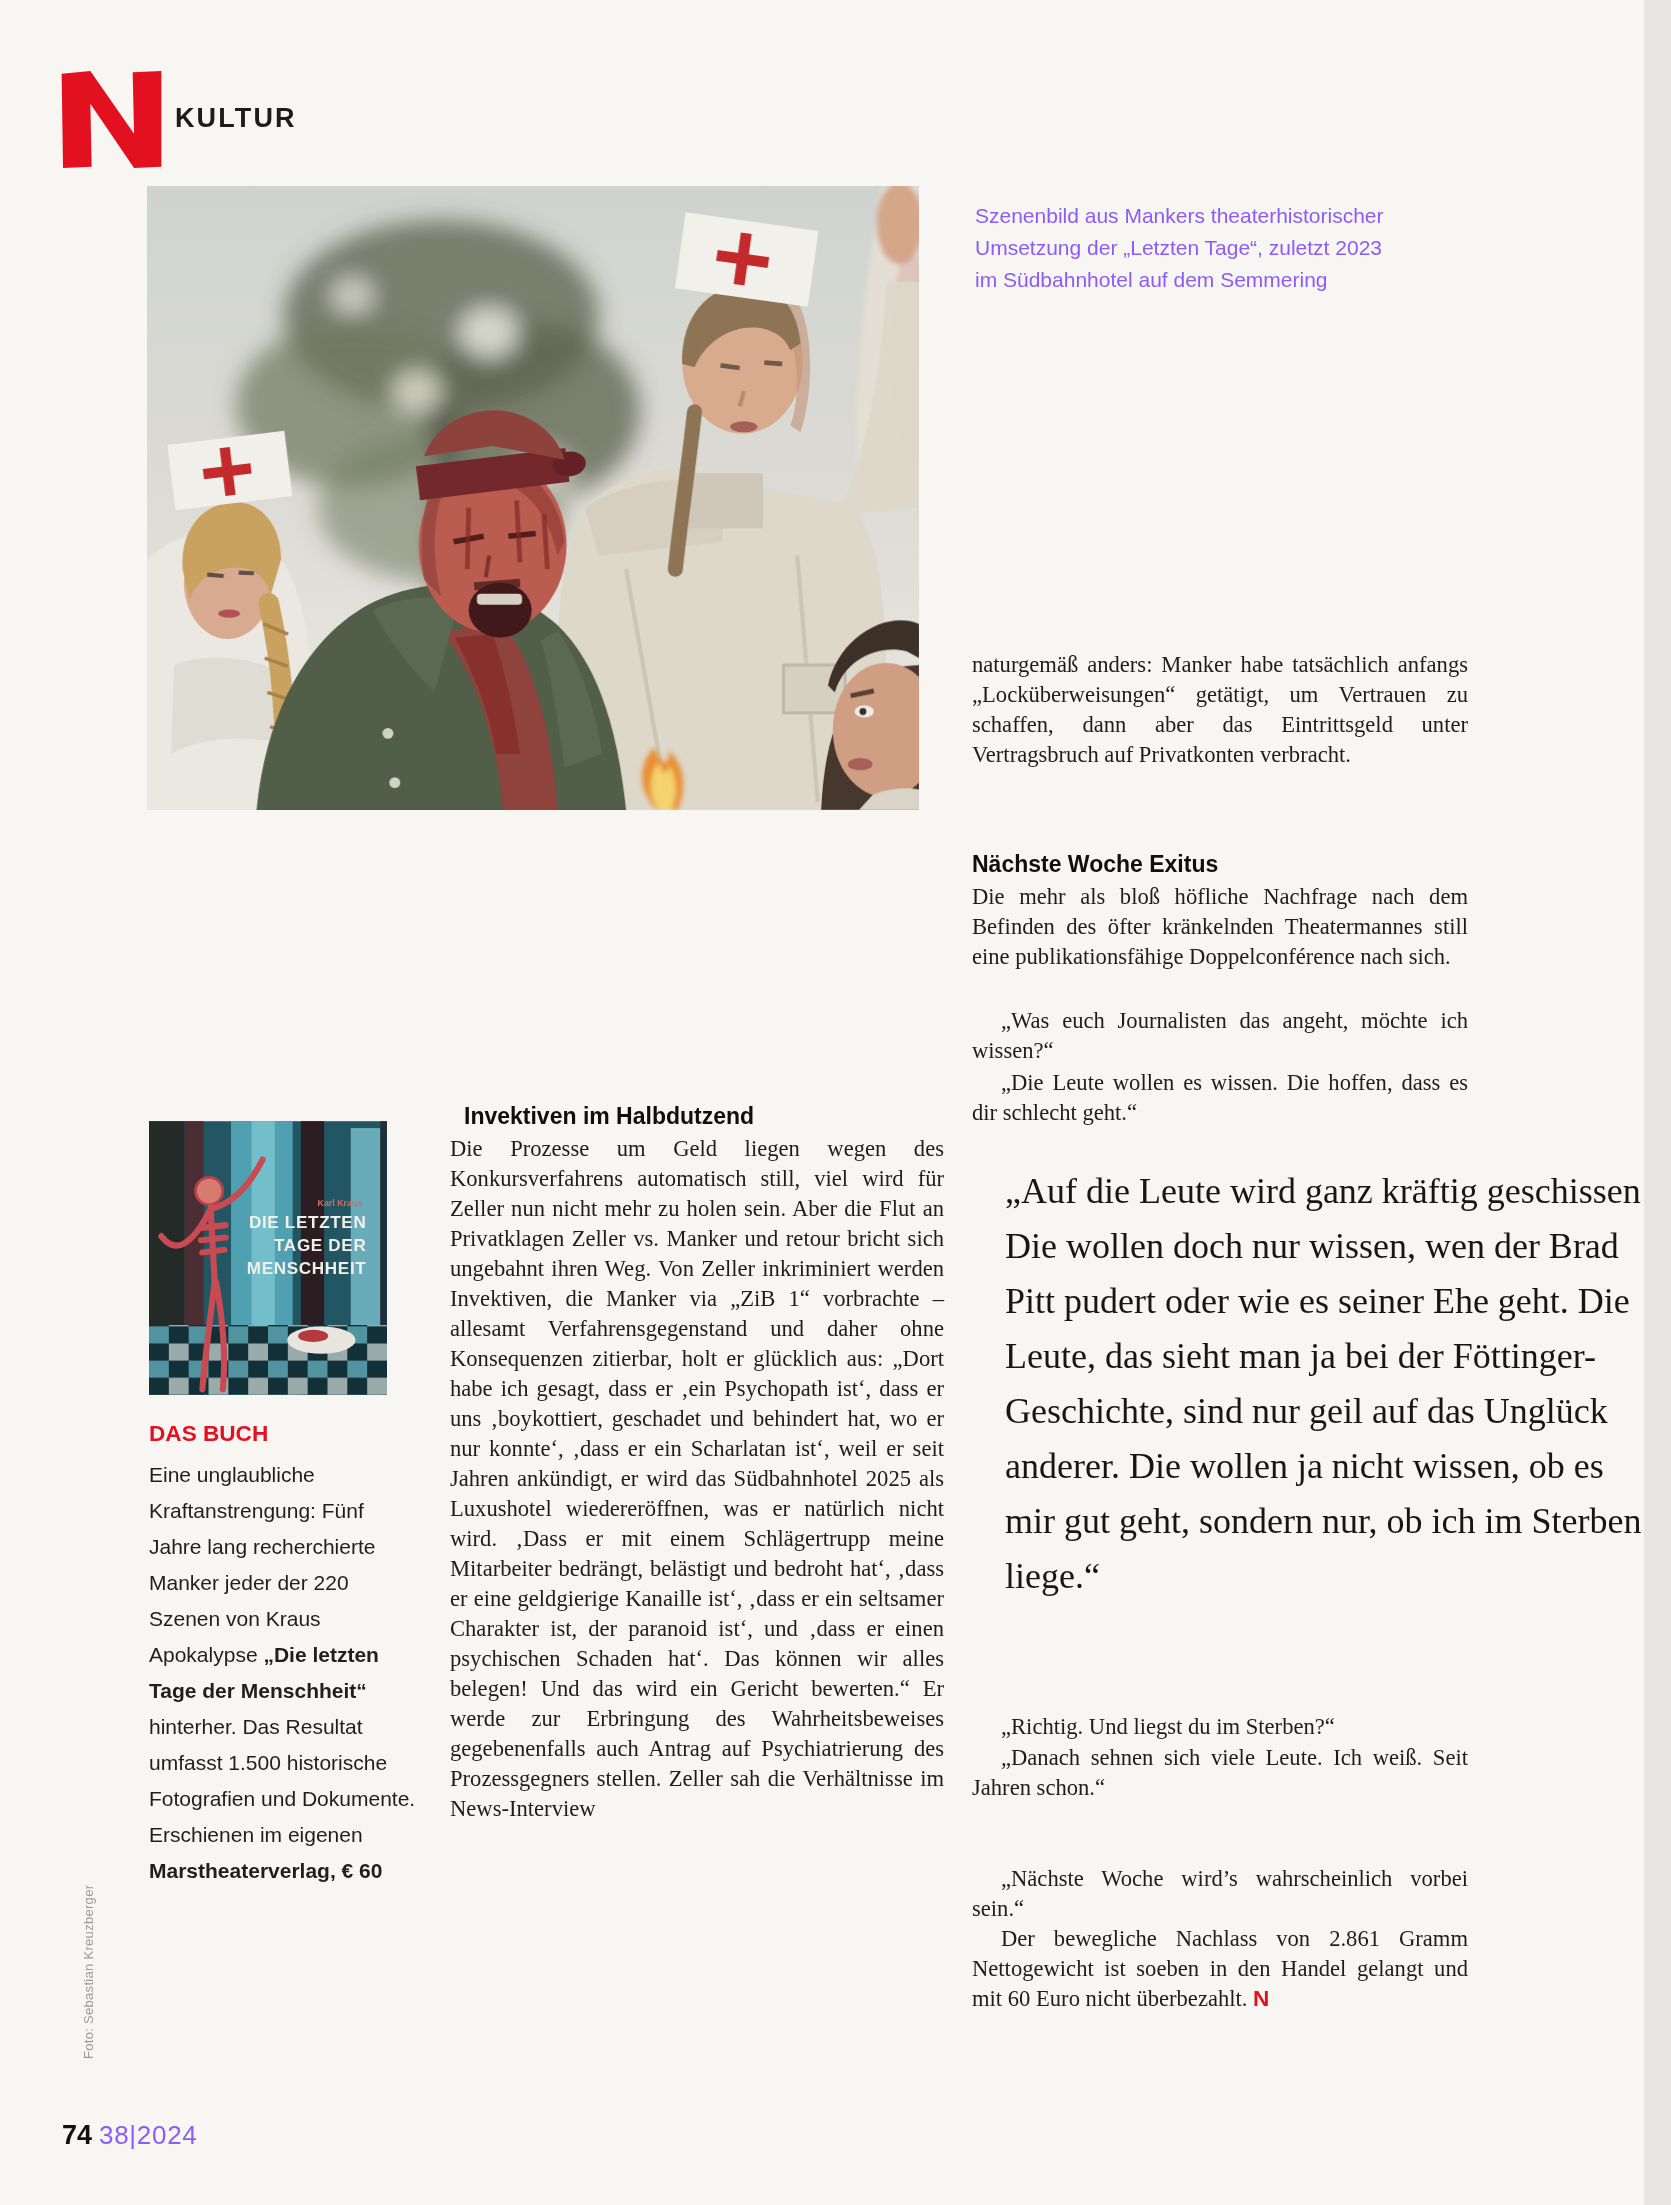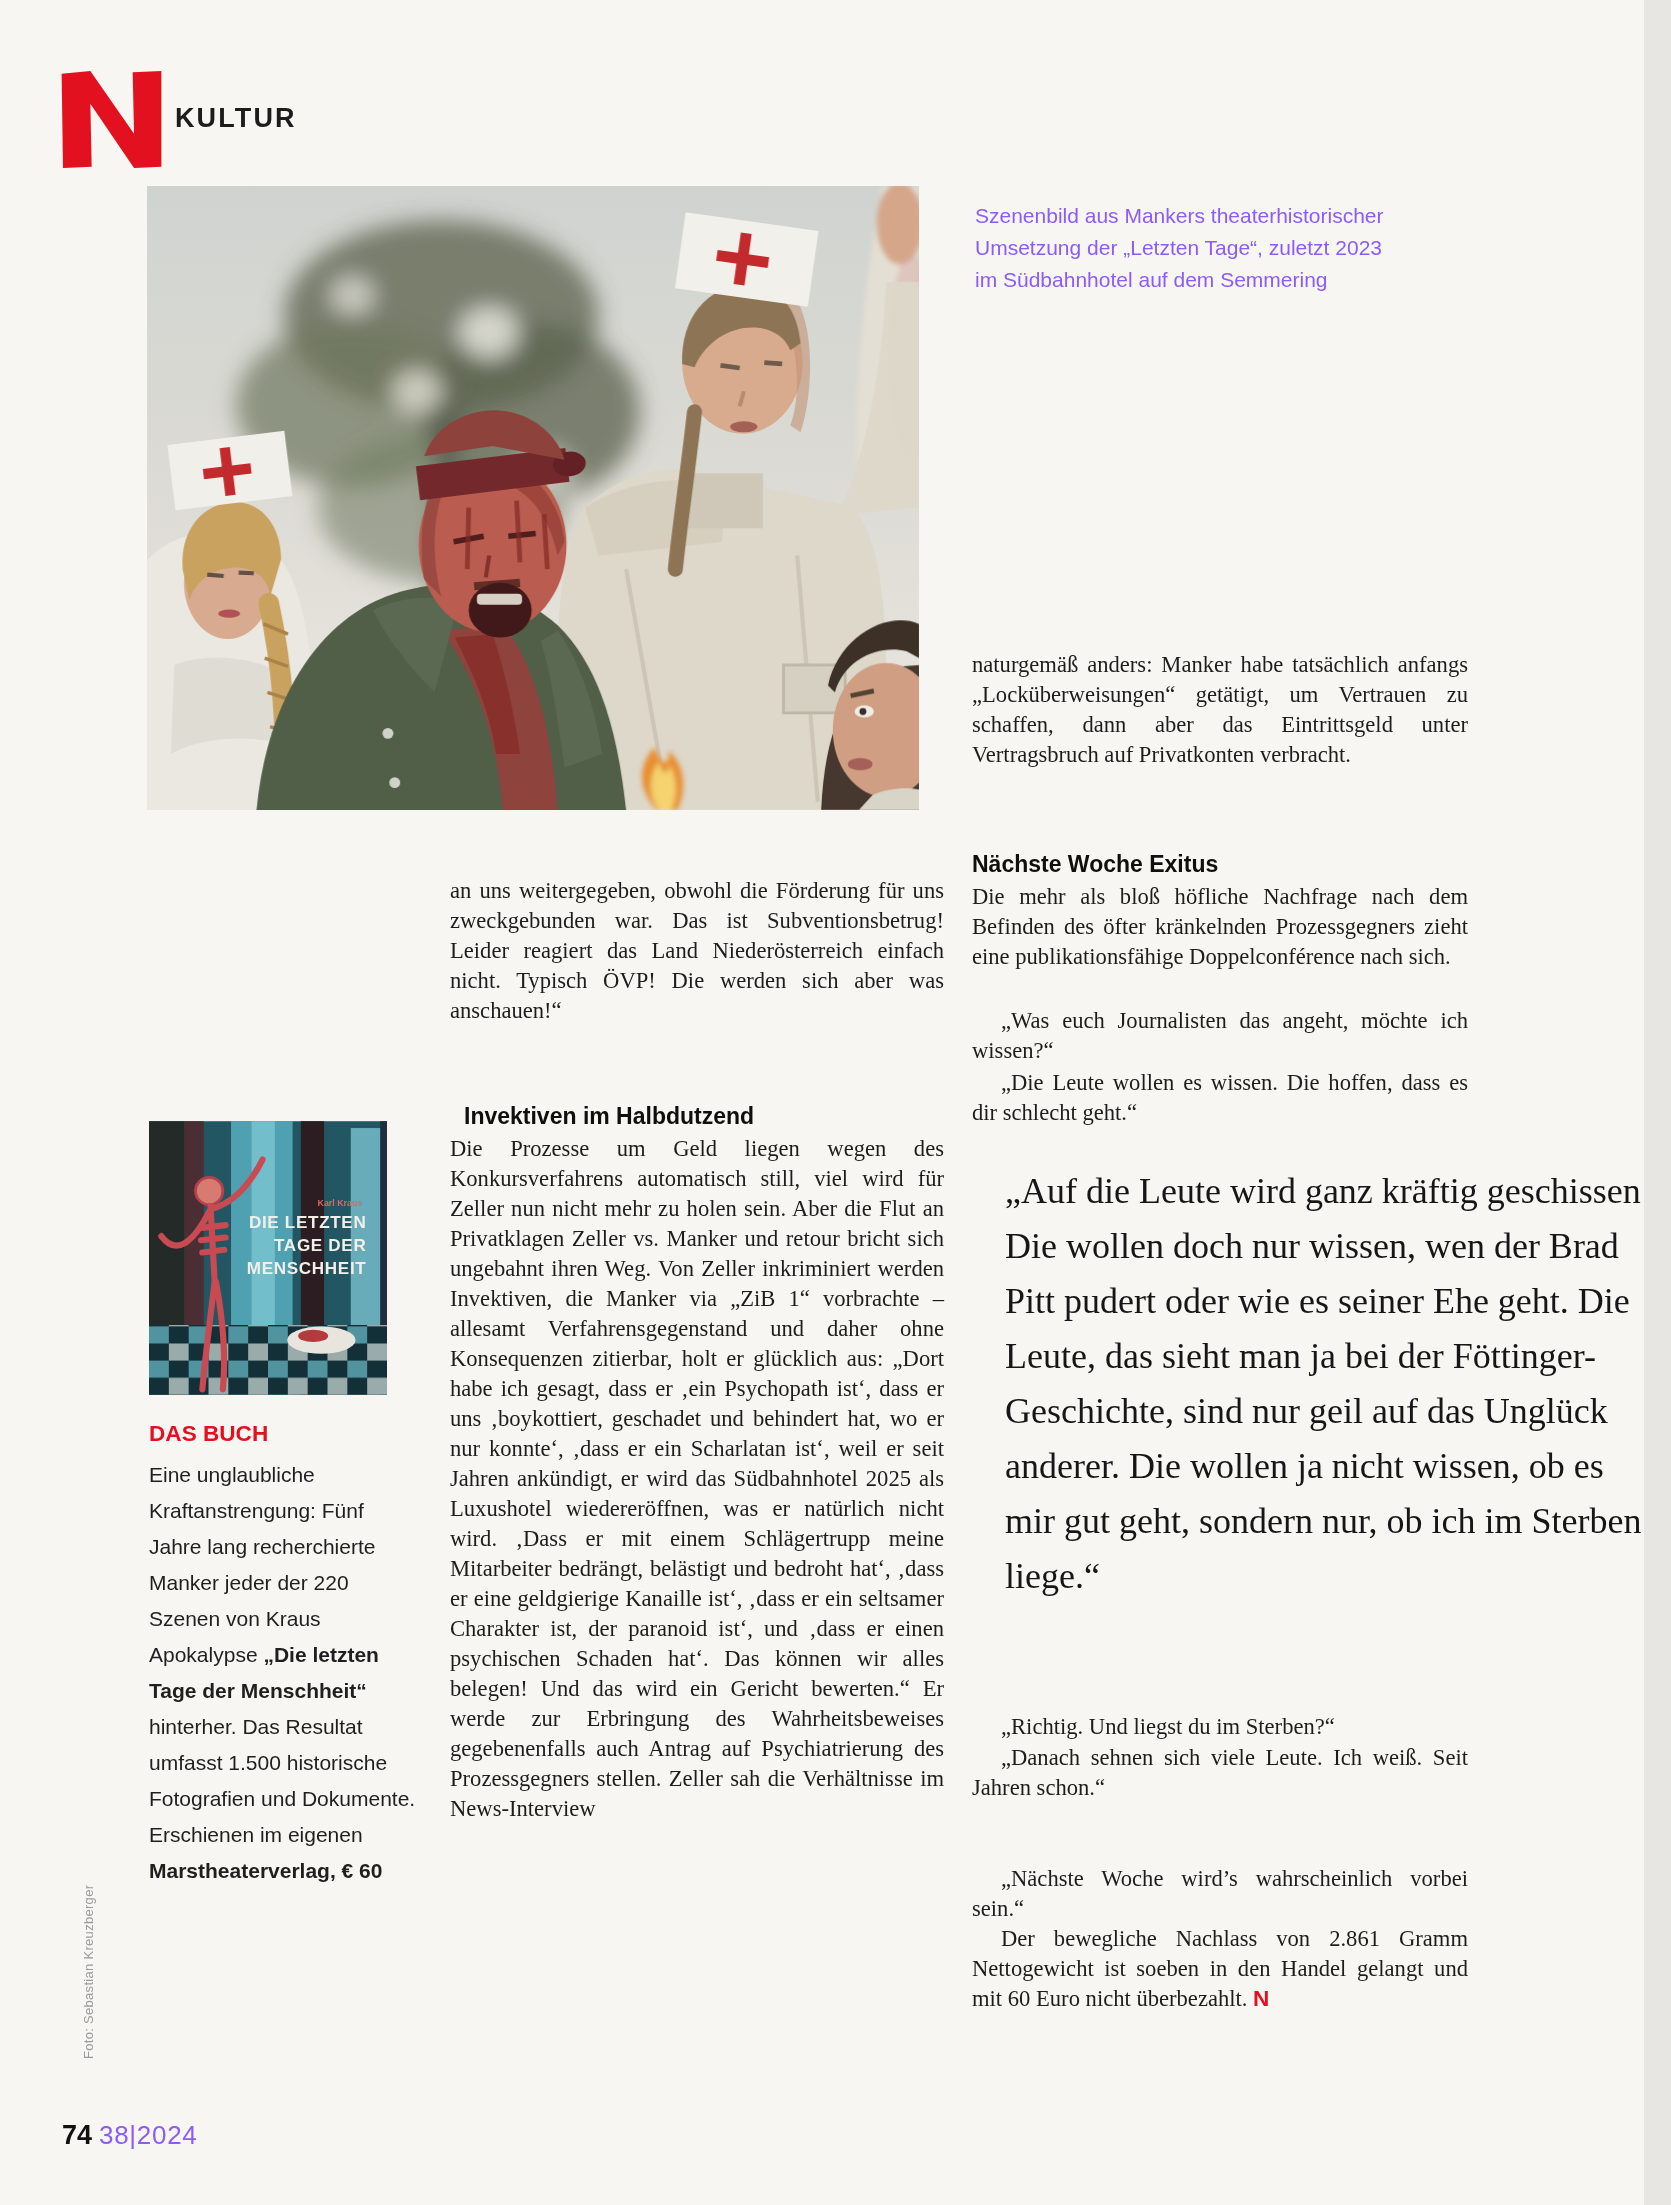--- a/index.html
+++ b/index.html
@@ -162,27 +162,26 @@
         <path d="M745,912 C715,880 718,845 742,820 C750,850 765,848 762,825 C785,845 790,880 775,912 Z" fill="#e98a2c"></path>
         <path d="M748,912 C730,885 735,858 748,842 C752,862 764,862 762,845 C775,862 776,890 766,912 Z" fill="#f7d36b"></path>
       </g>
 
       <rect x="0" y="0" width="1128" height="912" fill="#cfd2cd" opacity="0.05"></rect>
     </svg>
   </div>
 
   <p class="abs caption" style="left:975px;top:200px;width:411px;">Szenenbild aus Mankers theaterhistorischer Umsetzung der „Letzten Tage“, zuletzt 2023 im Südbahnhotel auf dem Semmering</p>
 
-  <p class="abs bodytxt" style="left:450px;top:876px;width:494px;">an uns weitergegeben, obwohl die Förderung für uns zweckgebunden war. Das ist Subventionsbetrug! Leider reagiert das Land Niederösterreich einfach nicht. Typisch ÖVP! Die werden sich aber was anschauen!“</p>
   <h3 class="abs colheading" style="left:464px;top:1101px;width:494px;">Invektiven im Halbdutzend</h3>
   <p class="abs bodytxt" style="left:450px;top:1134px;width:494px;">Die Prozesse um Geld liegen wegen des Konkursverfahrens automatisch still, viel wird für Zeller nun nicht mehr zu holen sein. Aber die Flut an Privatklagen Zeller vs. Manker und retour bricht sich ungebahnt ihren Weg. Von Zeller inkriminiert werden Invektiven, die Manker via „ZiB 1“ vorbrachte – allesamt Verfahrensgegenstand und daher ohne Konsequenzen zitierbar, holt er glücklich aus: „Dort habe ich gesagt, dass er ‚ein Psychopath ist‘, dass er uns ‚boykottiert, geschadet und behindert hat, wo er nur konnte‘, ‚dass er ein Scharlatan ist‘, weil er seit Jahren ankündigt, er wird das Südbahnhotel 2025 als Luxushotel wiedereröffnen, was er natürlich nicht wird. ‚Dass er mit einem Schlägertrupp meine Mitarbeiter bedrängt, belästigt und bedroht hat‘, ‚dass er eine geldgierige Kanaille ist‘, ‚dass er ein seltsamer Charakter ist, der paranoid ist‘, und ‚dass er einen psychischen Schaden hat‘. Das können wir alles belegen! Und das wird ein Gericht bewerten.“ Er werde zur Erbringung des Wahrheitsbeweises gegebenenfalls auch Antrag auf Psychiatrierung des Prozessgegners stellen. Zeller sah die Verhältnisse im News-Interview</p>
 
   <p class="abs bodytxt" style="left:972px;top:650px;width:496px;">naturgemäß anders: Manker habe tatsächlich anfangs „Locküberweisungen“ getätigt, um Vertrauen zu schaffen, dann aber das Eintrittsgeld unter Vertragsbruch auf Privatkonten verbracht.</p>
   <h3 class="abs colheading" style="left:972px;top:849px;width:496px;">Nächste Woche Exitus</h3>
-  <p class="abs bodytxt" style="left:972px;top:882px;width:496px;">Die mehr als bloß höfliche Nachfrage nach dem Befinden des öfter kränkelnden Prozessgegners zieht eine publikationsfähige Doppelconférence nach sich.</p>
+  <p class="abs bodytxt" style="left:972px;top:882px;width:496px;">Die mehr als bloß höfliche Nachfrage nach dem Befinden des öfter kränkelnden Theatermannes still eine publikationsfähige Doppelconférence nach sich.</p>
   <p class="abs bodytxt indent" style="left:972px;top:1006px;width:496px;">„Was euch Journalisten das angeht, möchte ich wissen?“</p>
   <p class="abs bodytxt indent" style="left:972px;top:1068px;width:496px;">„Die Leute wollen es wissen. Die hoffen, dass es dir schlecht geht.“</p>
 
   <p class="abs pullquote" style="left:1005px;top:1164px;width:657px;">„Auf die Leute wird ganz kräftig geschissen! Die wollen doch nur wissen, wen der Brad Pitt pudert oder wie es seiner Ehe geht. Die Leute, das sieht man ja bei der Föttinger-Geschichte, sind nur geil auf das Unglück anderer. Die wollen ja nicht wissen, ob es mir gut geht, sondern nur, ob ich im Sterben liege.“</p>
 
   <p class="abs bodytxt indent" style="left:972px;top:1712px;width:496px;">„Richtig. Und liegst du im Sterben?“</p>
   <p class="abs bodytxt indent" style="left:972px;top:1743px;width:496px;">„Danach sehnen sich viele Leute. Ich weiß. Seit Jahren schon.“</p>
   <p class="abs bodytxt indent" style="left:972px;top:1864px;width:496px;">„Nächste Woche wird’s wahrscheinlich vorbei sein.“</p>
   <p class="abs bodytxt indent" style="left:972px;top:1924px;width:496px;"><span>Der bewegliche Nachlass von 2.861 Gramm Nettogewicht ist soeben in den Handel gelangt und mit 60 Euro nicht überbezahlt. </span><span class="endmark">N</span></p>
 

